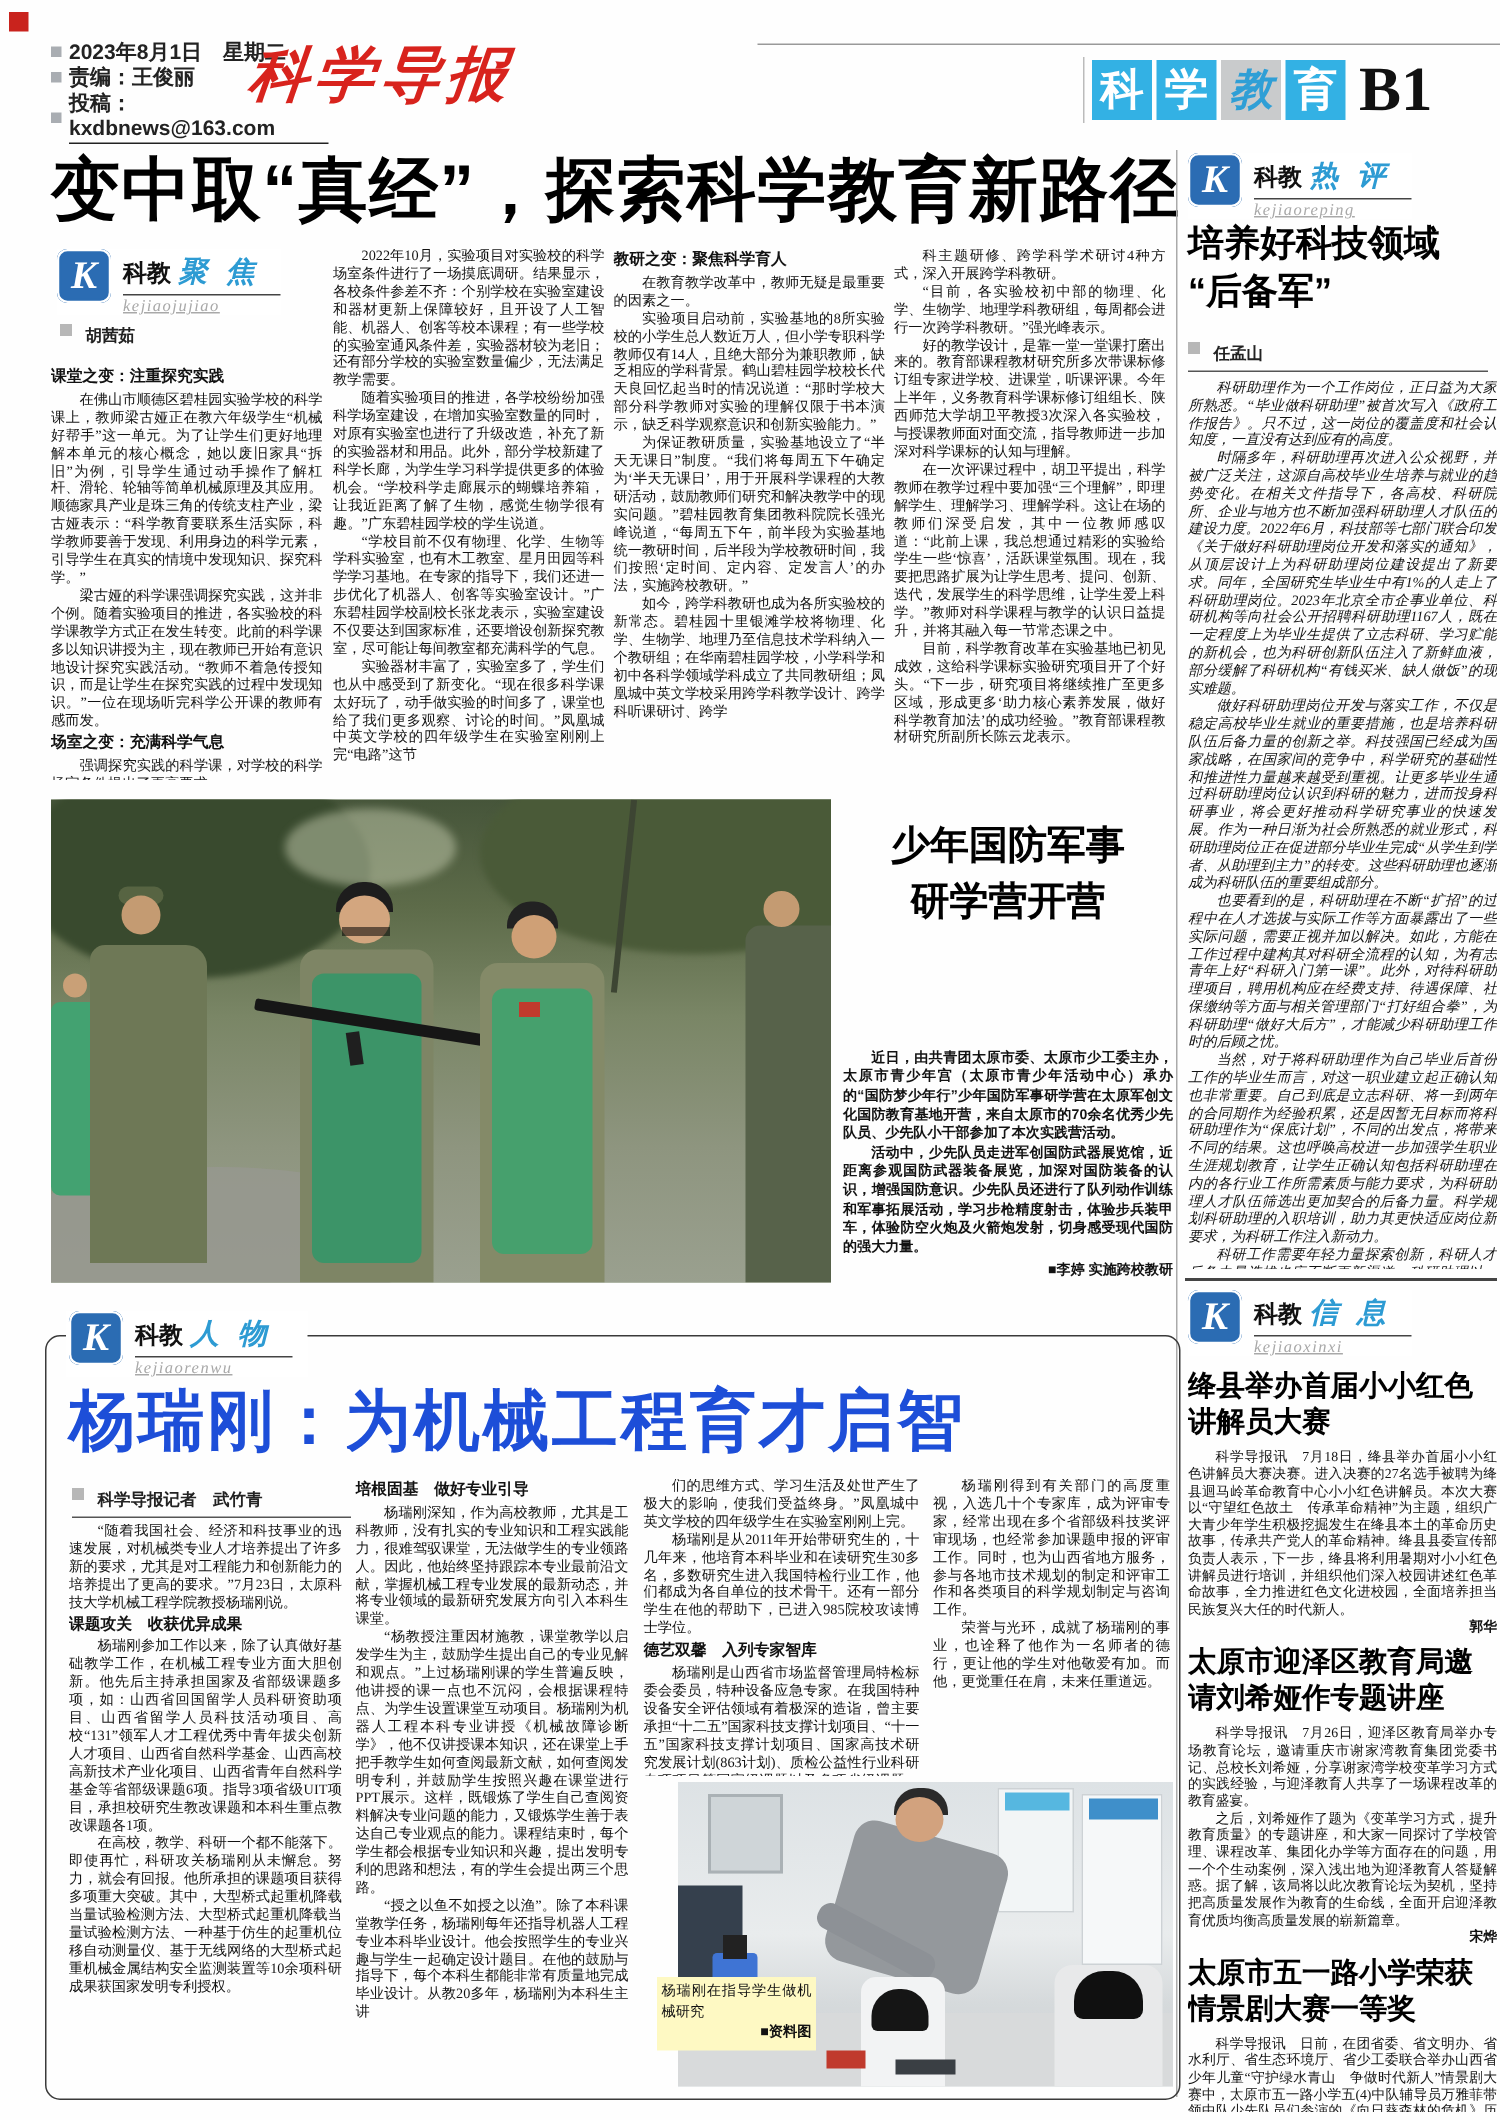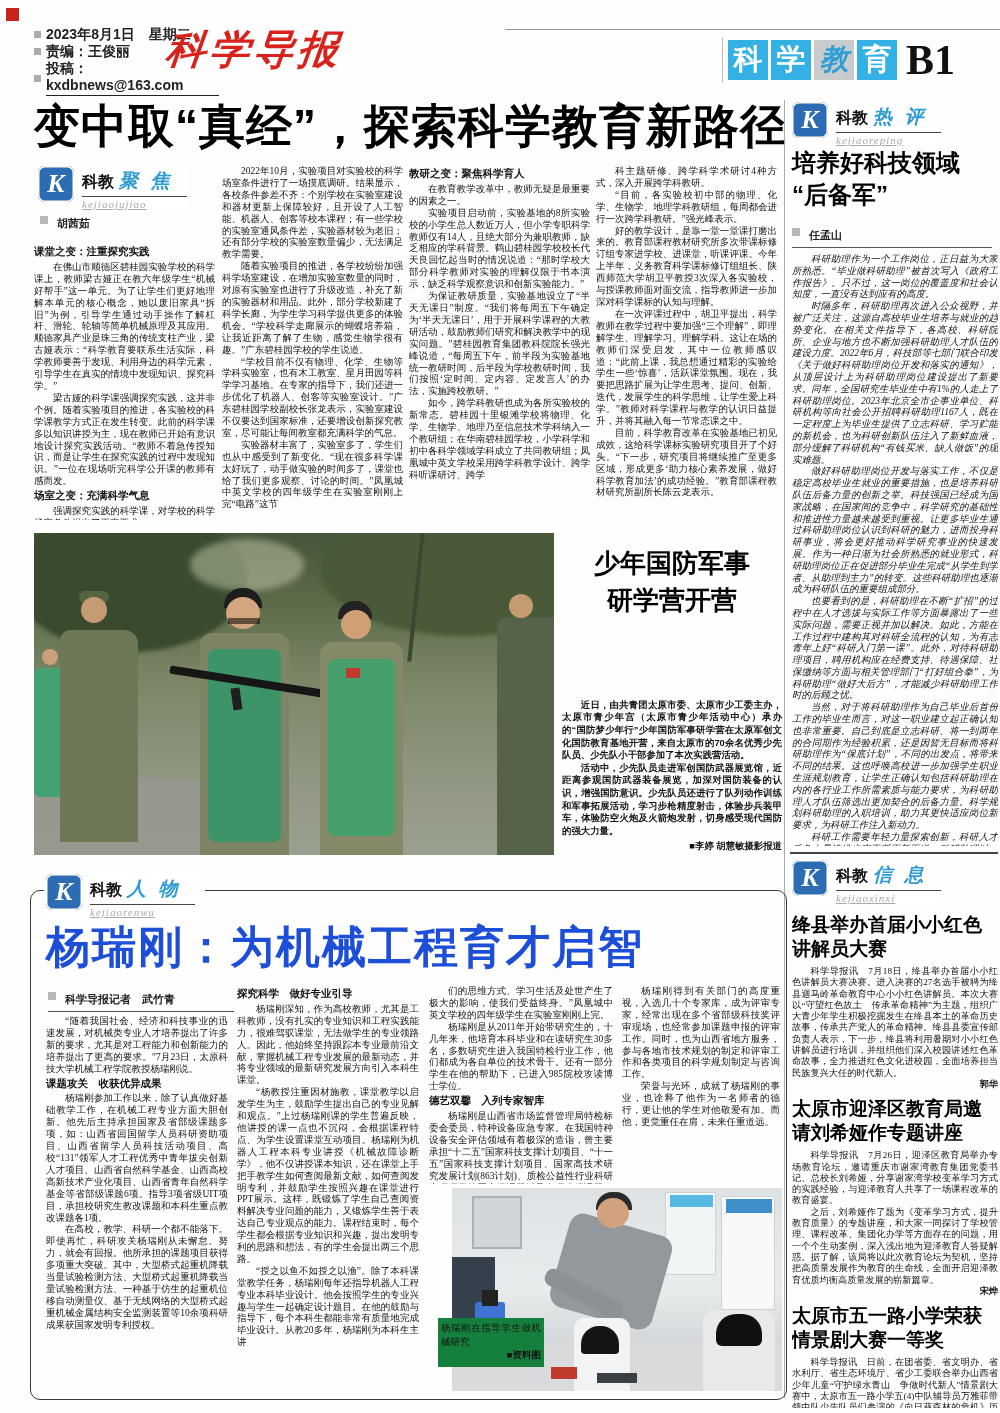--- a/index.html
+++ b/index.html
@@ -146,21 +146,21 @@
   .pp-man-hair{left:43.5%;top:2%;width:36px;height:18px;border-radius:16px 16px 0 0;background:#2a2a2a;}
   .pp-man-head{left:44%;top:5%;width:32px;height:30px;border-radius:50%;background:#d2a27e;}
   .pp-man-body{left:32%;top:17%;width:32%;height:48%;background:#94989c;border-radius:14px;transform:rotate(16deg);}
   .pp-man-arm{left:27%;top:48%;width:26%;height:9%;background:#8d9196;border-radius:8px;transform:rotate(28deg);}
   .pp-stu1{left:37%;bottom:-6%;width:17%;height:42%;background:#f2f3f4;border-radius:10px 10px 0 0;}
   .pp-stu1-hair{left:39%;bottom:18%;width:38px;height:28px;border-radius:18px 18px 4px 4px;background:#151515;}
   .pp-stu2{right:2%;bottom:-8%;width:22%;height:48%;background:#e8e9ea;border-radius:12px 12px 0 0;}
   .pp-stu2-hair{right:6%;bottom:22%;width:46px;height:32px;border-radius:20px 20px 6px 6px;background:#101010;}
   .pp-item1{left:30%;bottom:6%;width:8%;height:6%;background:#c03a2d;}
   .pp-item2{left:44%;bottom:4%;width:12%;height:5%;background:#3a3f44;}
-  #renwu-caption{left:438px;top:1318px;width:100px;background:#15803d;padding:4px 3px;
+  #renwu-caption{left:438px;top:1318px;width:100px;background:#fef9c3;padding:4px 3px;
                  font-size:9.5px;line-height:13.5px;text-align:justify;}
   .cap-credit{text-align:right;font-weight:bold;}
 </style>
 </head>
 <body>
 
 <div class="abs" id="corner-red"></div>
 
 <div class="abs" id="masthead-info">
   <div class="mi-row">
@@ -266,21 +266,21 @@
 </div>
 
 <div class="abs" id="photo-story">
   <div class="ps-title">少年国防军事</div>
   <div class="ps-title">研学营开营</div>
   <div class="ps-body">
     <div>
         <div class="blk-p">近日，由共青团太原市委、太原市少工委主办，太原市青少年宫（太原市青少年活动中心）承办的“国防梦少年行”少年国防军事研学营在太原军创文化国防教育基地开营，来自太原市的70余名优秀少先队员、少先队小干部参加了本次实践营活动。</div>
         <div class="blk-p">活动中，少先队员走进军创国防武器展览馆，近距离参观国防武器装备展览，加深对国防装备的认识，增强国防意识。少先队员还进行了队列动作训练和军事拓展活动，学习步枪精度射击，体验步兵装甲车，体验防空火炮及火箭炮发射，切身感受现代国防的强大力量。</div>
       </div>
-    <div class="ps-credit">■李婷 胡慧敏摄影报道</div>
+    <div class="ps-credit">■李婷 实施跨校教研</div>
   </div>
 </div>
 
 <div class="abs" id="vdivider"></div>
 
 <div class="abs badge" id="badge-reping">
   <div class="badge-k">K</div>
   <div class="badge-body">
     <div class="badge-row">
       <span class="badge-prefix">科教</span>
@@ -367,21 +367,21 @@
   <span>科学导报记者　武竹青</span>
 </div>
 
 <div class="abs col" id="r-col1">
     <div class="blk-p">“随着我国社会、经济和科技事业的迅速发展，对机械类专业人才培养提出了许多新的要求，尤其是对工程能力和创新能力的培养提出了更高的要求。”7月23日，太原科技大学机械工程学院教授杨瑞刚说。</div>
     <div class="blk-h">课题攻关　收获优异成果</div>
     <div class="blk-p">杨瑞刚参加工作以来，除了认真做好基础教学工作，在机械工程专业方面大胆创新。他先后主持承担国家及省部级课题多项，如：山西省回国留学人员科研资助项目、山西省留学人员科技活动项目、高校“131”领军人才工程优秀中青年拔尖创新人才项目、山西省自然科学基金、山西高校高新技术产业化项目、山西省青年自然科学基金等省部级课题6项。指导3项省级UIT项目，承担校研究生教改课题和本科生重点教改课题各1项。</div>
     <div class="blk-p">在高校，教学、科研一个都不能落下。即使再忙，科研攻关杨瑞刚从未懈怠。努力，就会有回报。他所承担的课题项目获得多项重大突破。其中，大型桥式起重机降载当量试验检测方法、大型桥式起重机降载当量试验检测方法、一种基于仿生的起重机位移自动测量仪、基于无线网络的大型桥式起重机械金属结构安全监测装置等10余项科研成果获国家发明专利授权。</div>
   </div>
 <div class="abs col" id="r-col2">
-    <div class="blk-h">探究科学　做好专业引导</div>
+    <div class="blk-h">培根固基　做好专业引导</div>
     <div class="blk-p">杨瑞刚深知，作为高校教师，尤其是工科教师，没有扎实的专业知识和工程实践能力，很难驾驭课堂，无法做学生的专业领路人。因此，他始终坚持跟踪本专业最前沿文献，掌握机械工程专业发展的最新动态，并将专业领域的最新研究发展方向引入本科生课堂。</div>
     <div class="blk-p">“杨教授注重因材施教，课堂教学以启发学生为主，鼓励学生提出自己的专业见解和观点。”上过杨瑞刚课的学生普遍反映，他讲授的课一点也不沉闷，会根据课程特点、为学生设置课堂互动项目。杨瑞刚为机器人工程本科专业讲授《机械故障诊断学》，他不仅讲授课本知识，还在课堂上手把手教学生如何查阅最新文献，如何查阅发明专利，并鼓励学生按照兴趣在课堂进行PPT展示。这样，既锻炼了学生自己查阅资料解决专业问题的能力，又锻炼学生善于表达自己专业观点的能力。课程结束时，每个学生都会根据专业知识和兴趣，提出发明专利的思路和想法，有的学生会提出两三个思路。</div>
     <div class="blk-p">“授之以鱼不如授之以渔”。除了本科课堂教学任务，杨瑞刚每年还指导机器人工程专业本科毕业设计。他会按照学生的专业兴趣与学生一起确定设计题目。在他的鼓励与指导下，每个本科生都能非常有质量地完成毕业设计。从教20多年，杨瑞刚为本科生主讲</div>
   </div>
 <div class="abs col" id="r-col3">
     <div class="blk-p">们的思维方式、学习生活及处世产生了极大的影响，使我们受益终身。”凤凰城中英文学校的四年级学生在实验室刚刚上完。</div>
     <div class="blk-p">杨瑞刚是从2011年开始带研究生的，十几年来，他培育本科毕业和在读研究生30多名，多数研究生进入我国特检行业工作，他们都成为各自单位的技术骨干。还有一部分学生在他的帮助下，已进入985院校攻读博士学位。</div>
     <div class="blk-h">德艺双馨　入列专家智库</div>
     <div class="blk-p">杨瑞刚是山西省市场监督管理局特检标委会委员，特种设备应急专家。在我国特种设备安全评估领域有着极深的造诣，曾主要承担“十二五”国家科技支撑计划项目、“十一五”国家科技支撑计划项目、国家高技术研究发展计划(863计划)、质检公益性行业科研专项项目等国家级课题以及多项省级课题，在起重机结构安全评估方面始终处于该领域前列。</div>
   </div>

